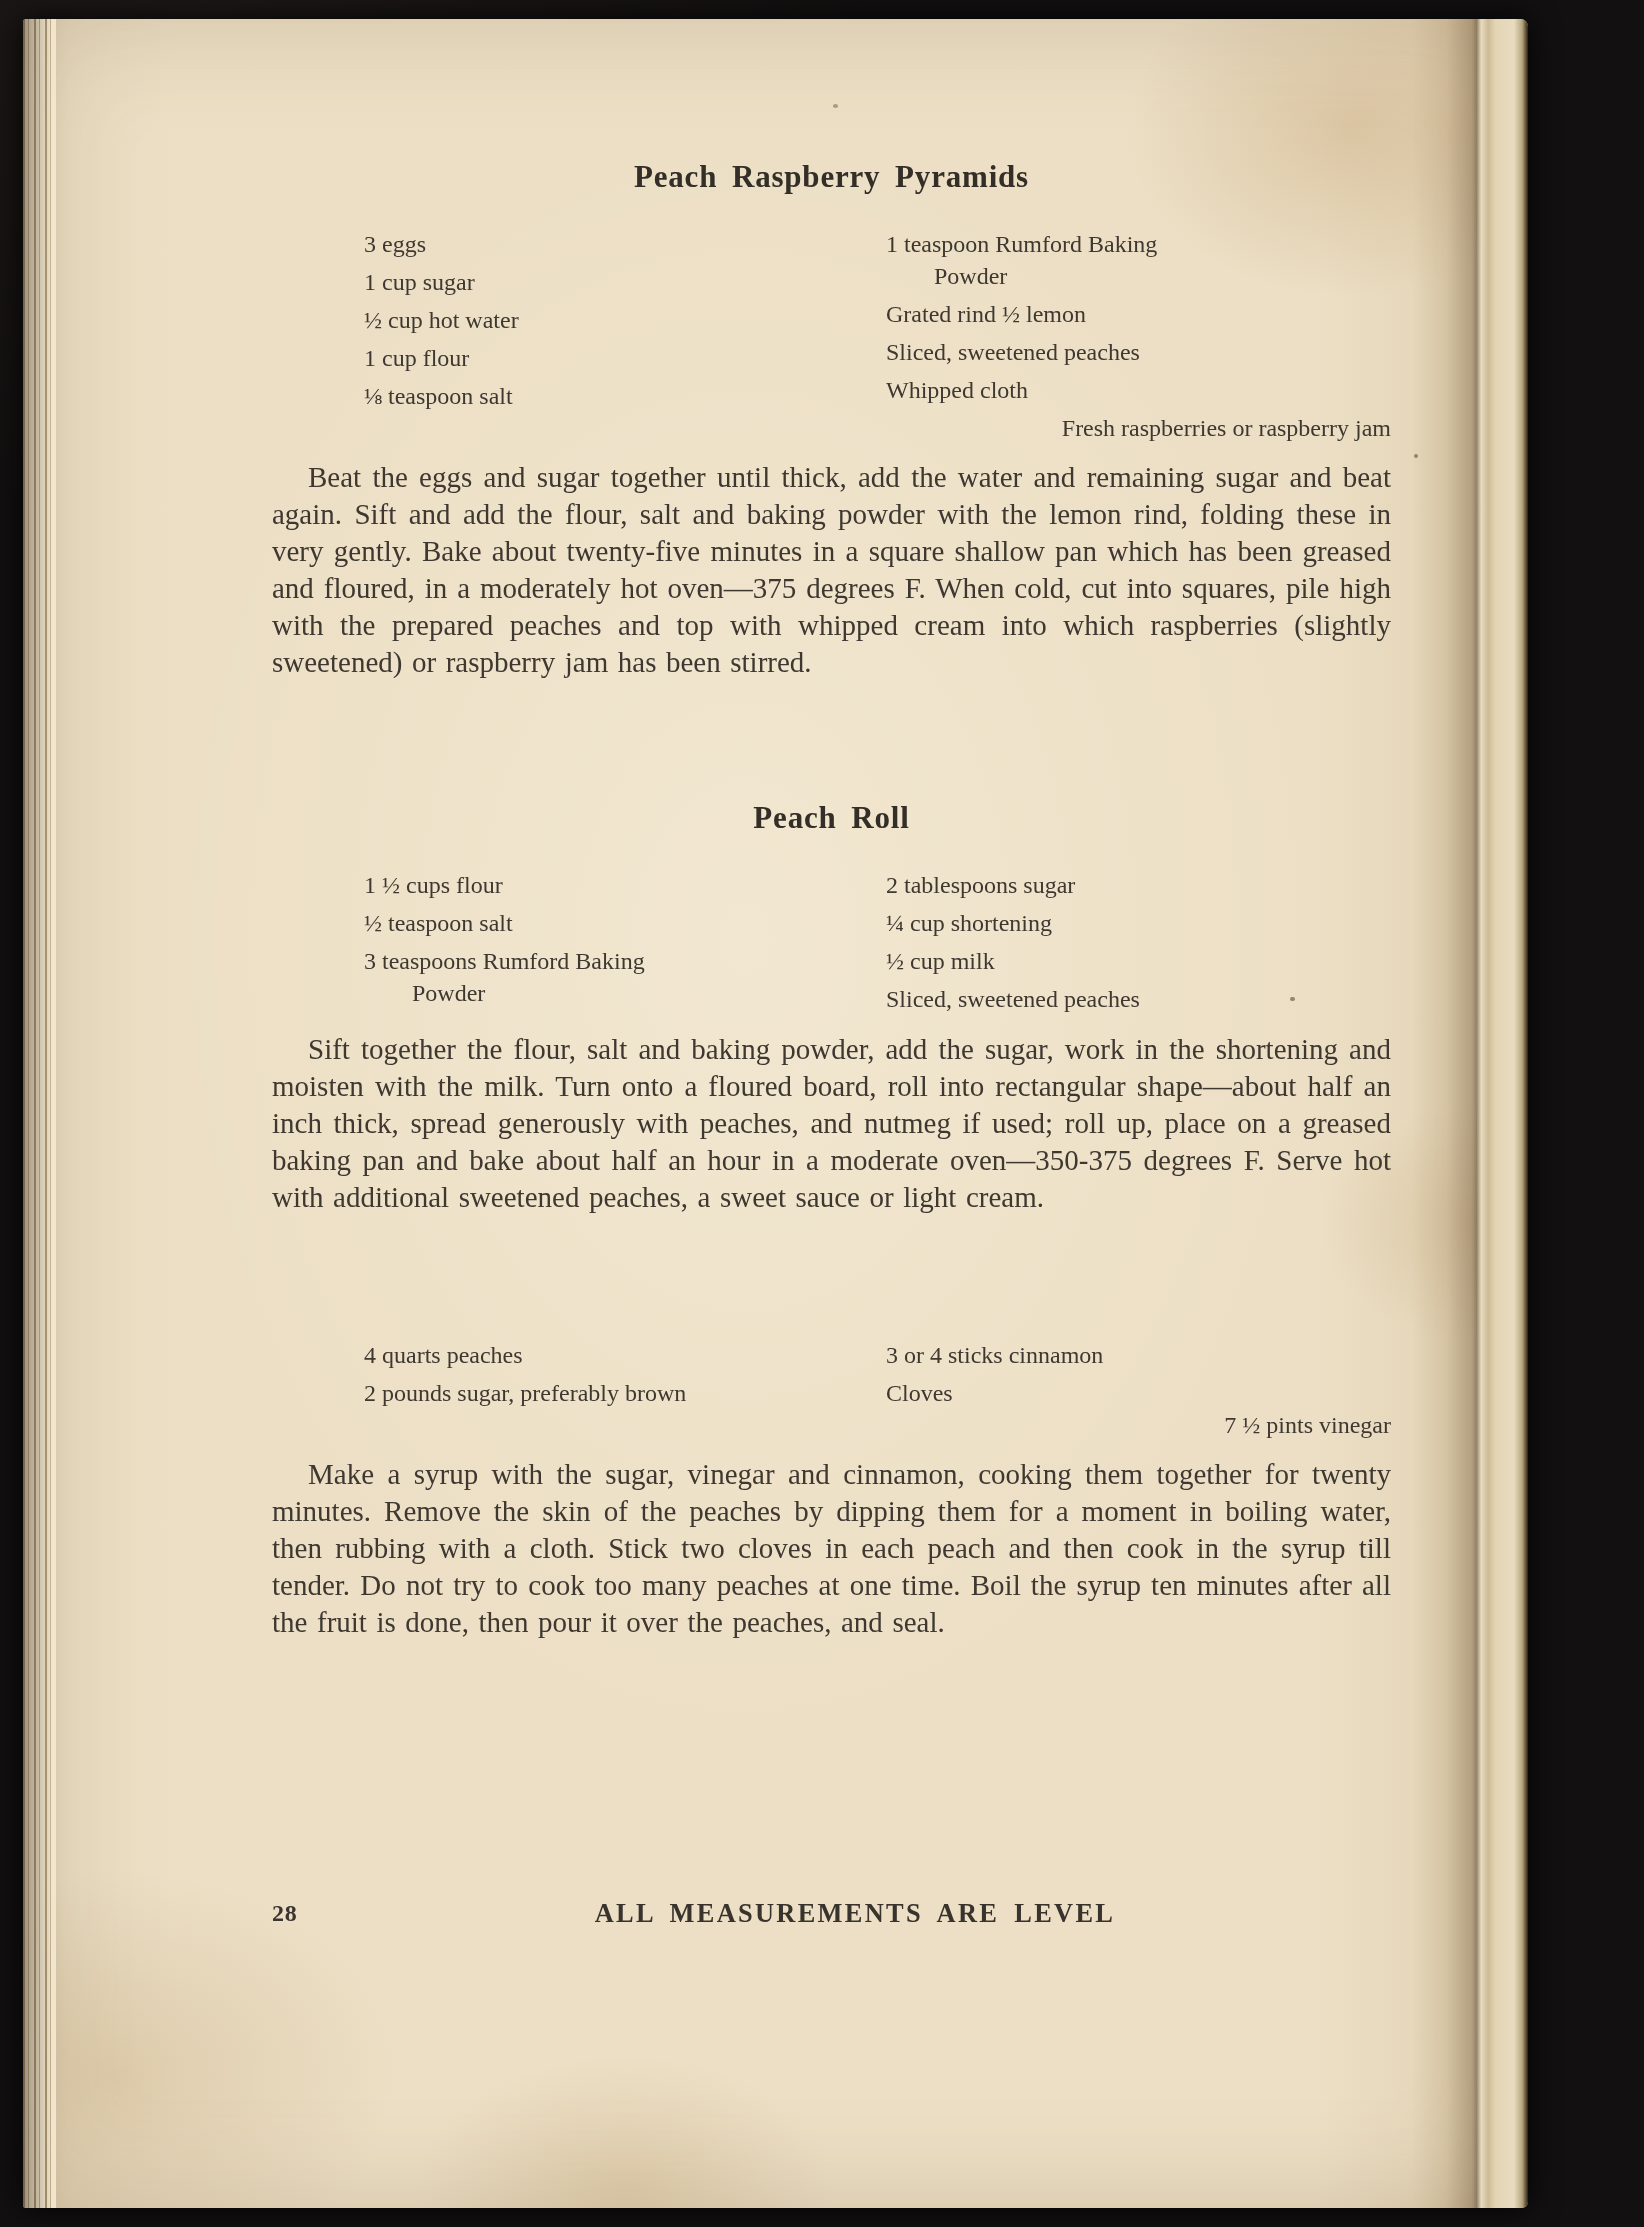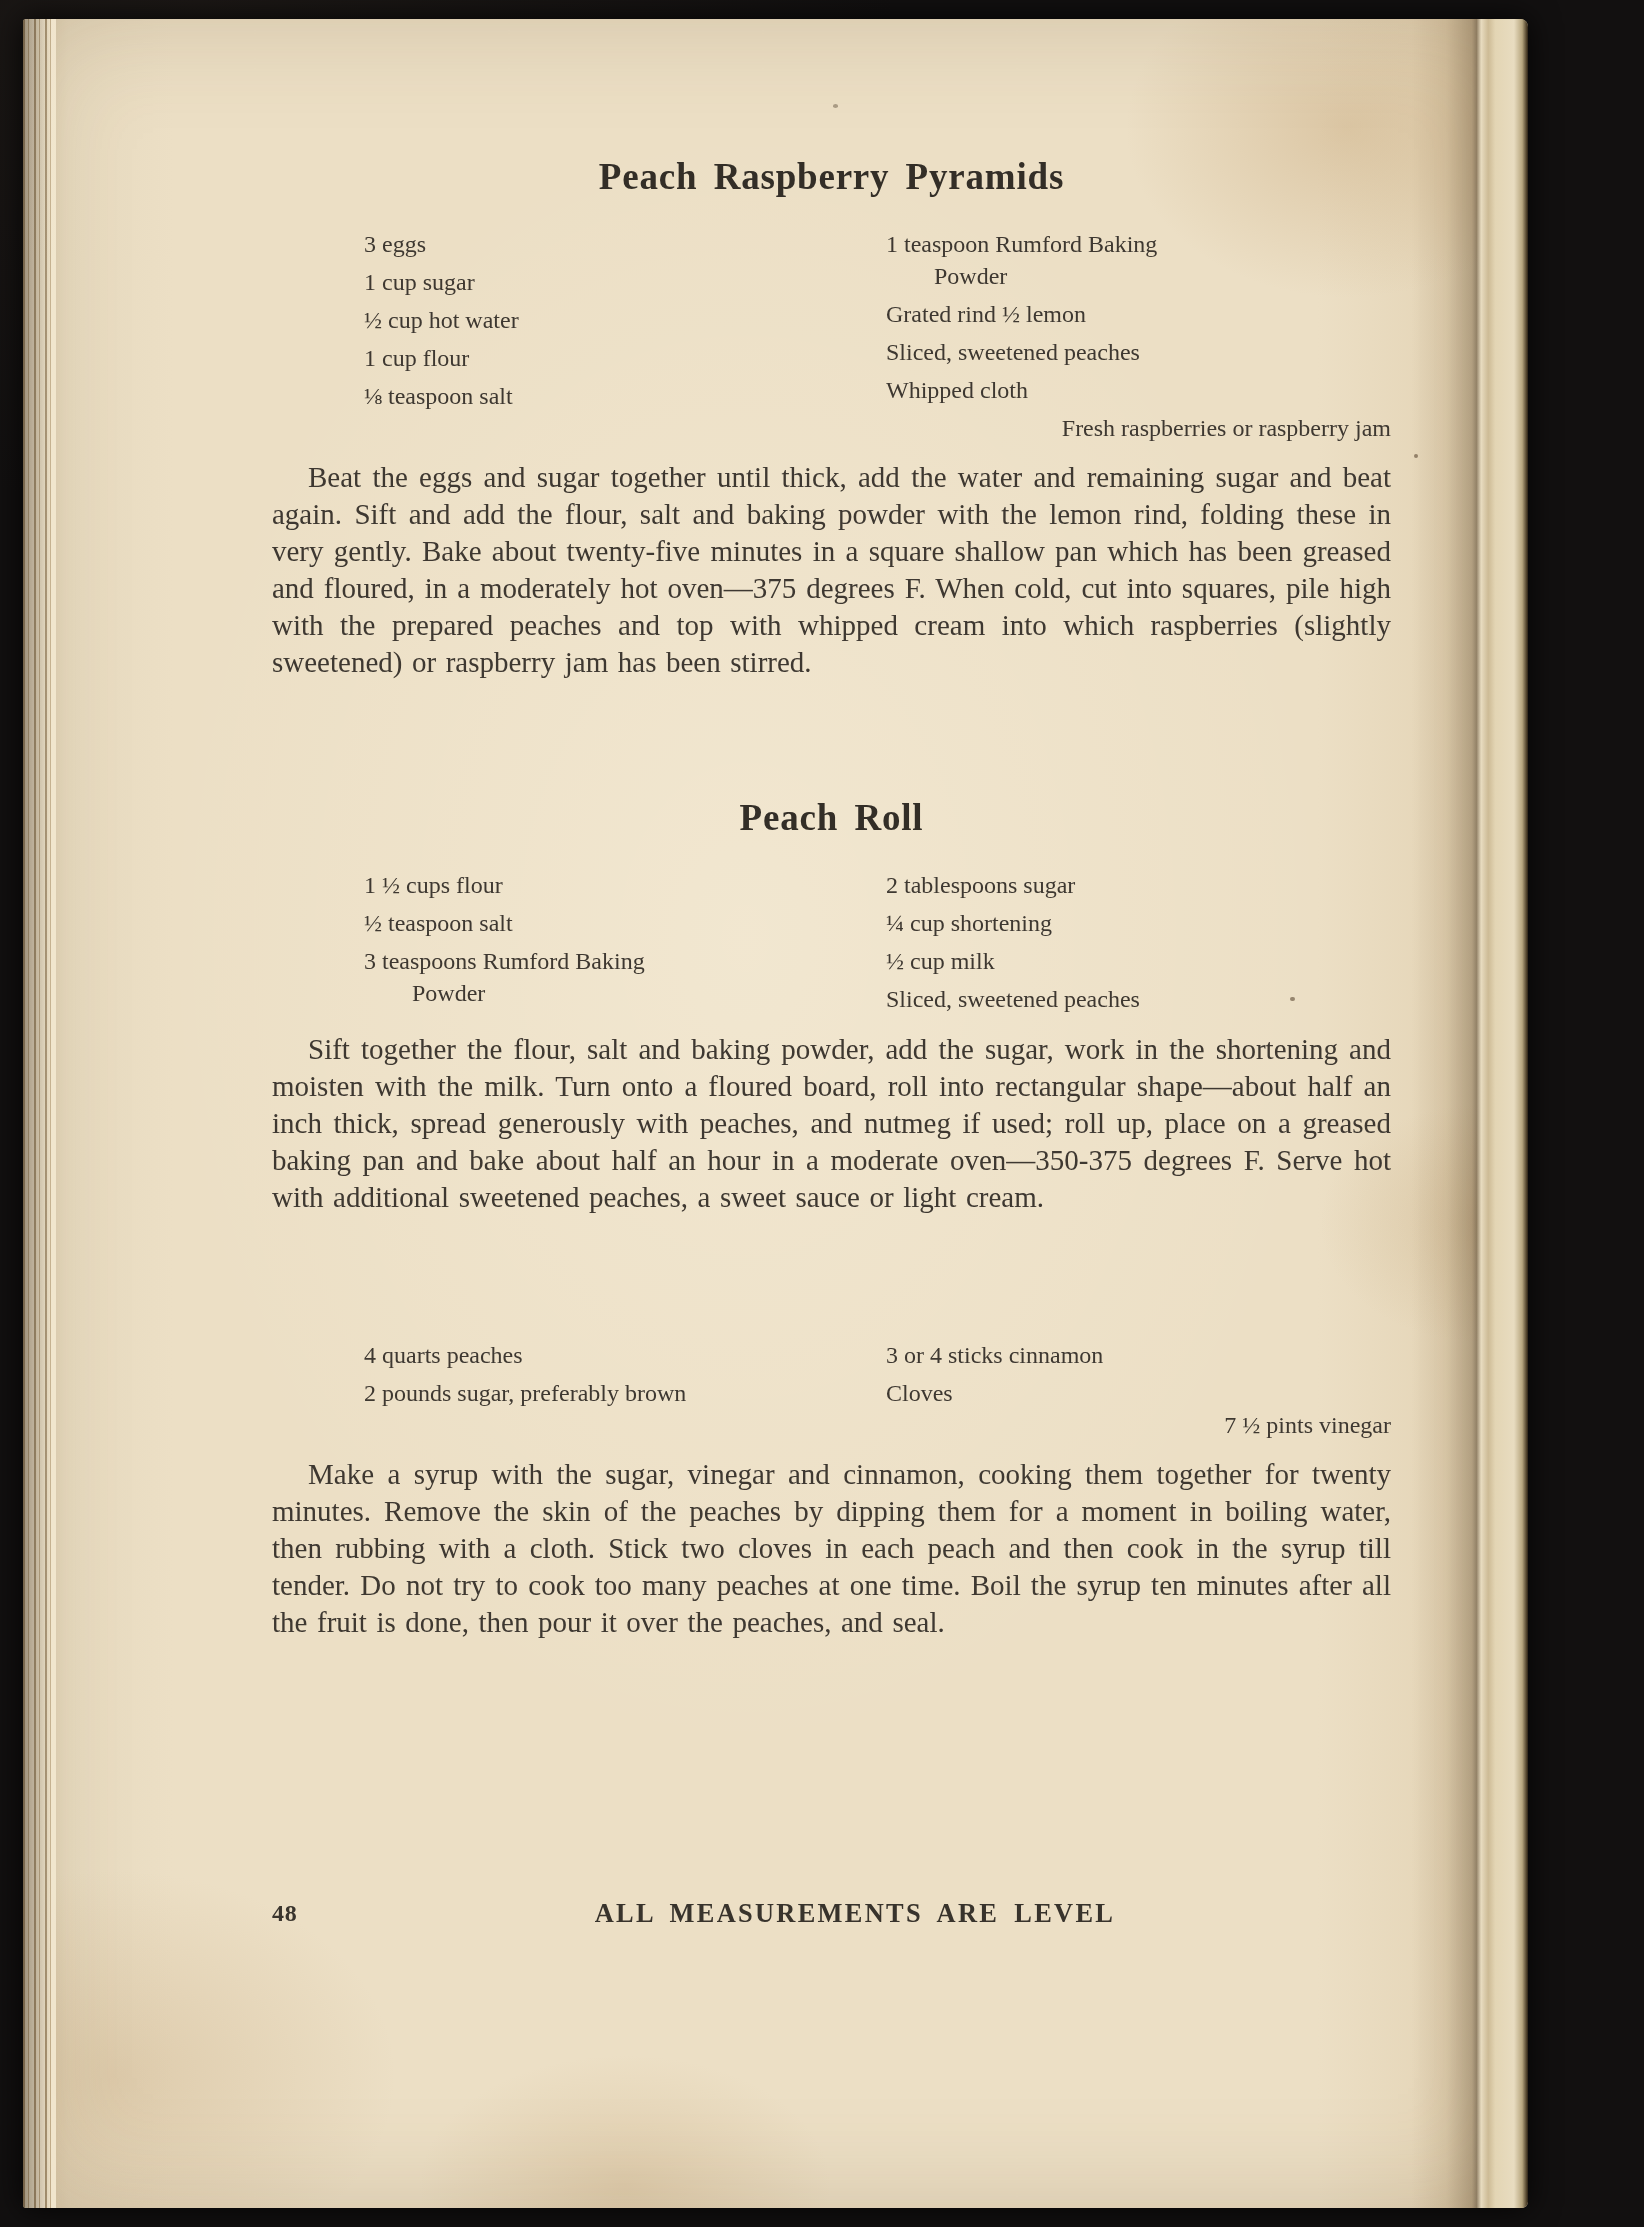--- a/index.html
+++ b/index.html
@@ -56,21 +56,21 @@
       #2a2115 100%);
   }
   .content {
     position: absolute; left: 249px; top: 138px; width: 1119px;
     color: #3e3831;
   }
   .recipe + .recipe { margin-top: 117px; }
   .recipe-title {
     margin: 0 0 25px 0;
     text-align: center;
-    font-size: 37px; font-weight: bold;
+    font-size: 31px; font-weight: bold;
     letter-spacing: 0.8px; word-spacing: 6.2px;
     line-height: 40px;
     color: #332e27;
   }
   .ingredients {
     display: flex;
     padding-left: 92px;
     font-size: 24px; line-height: 32px;
   }
   .ing-col { list-style: none; margin: 0; padding: 0; }
@@ -177,18 +177,18 @@
             <li class="ing">Cloves</li>
           </ul>
         </div>
         <div class="ing-center">7 ½ pints vinegar</div>
         <p class="instructions">Make a syrup with the sugar, vinegar and cinnamon, cooking them together for twenty minutes. Remove the skin of the peaches by dipping them for a moment in boiling water, then rubbing with a cloth. Stick two cloves in each peach and then cook in the syrup till tender. Do not try to cook too many peaches at one time. Boil the syrup ten minutes after all the fruit is done, then pour it over the peaches, and seal.</p>
       </section>
 
     </div>
 
     <div class="footer">
-      <span class="page-number">48</span>
+      <span class="page-number">28</span>
       <span class="footer-motto">ALL MEASUREMENTS ARE LEVEL</span>
     </div>
   </div>
 </div>
 
 
 </body></html>

